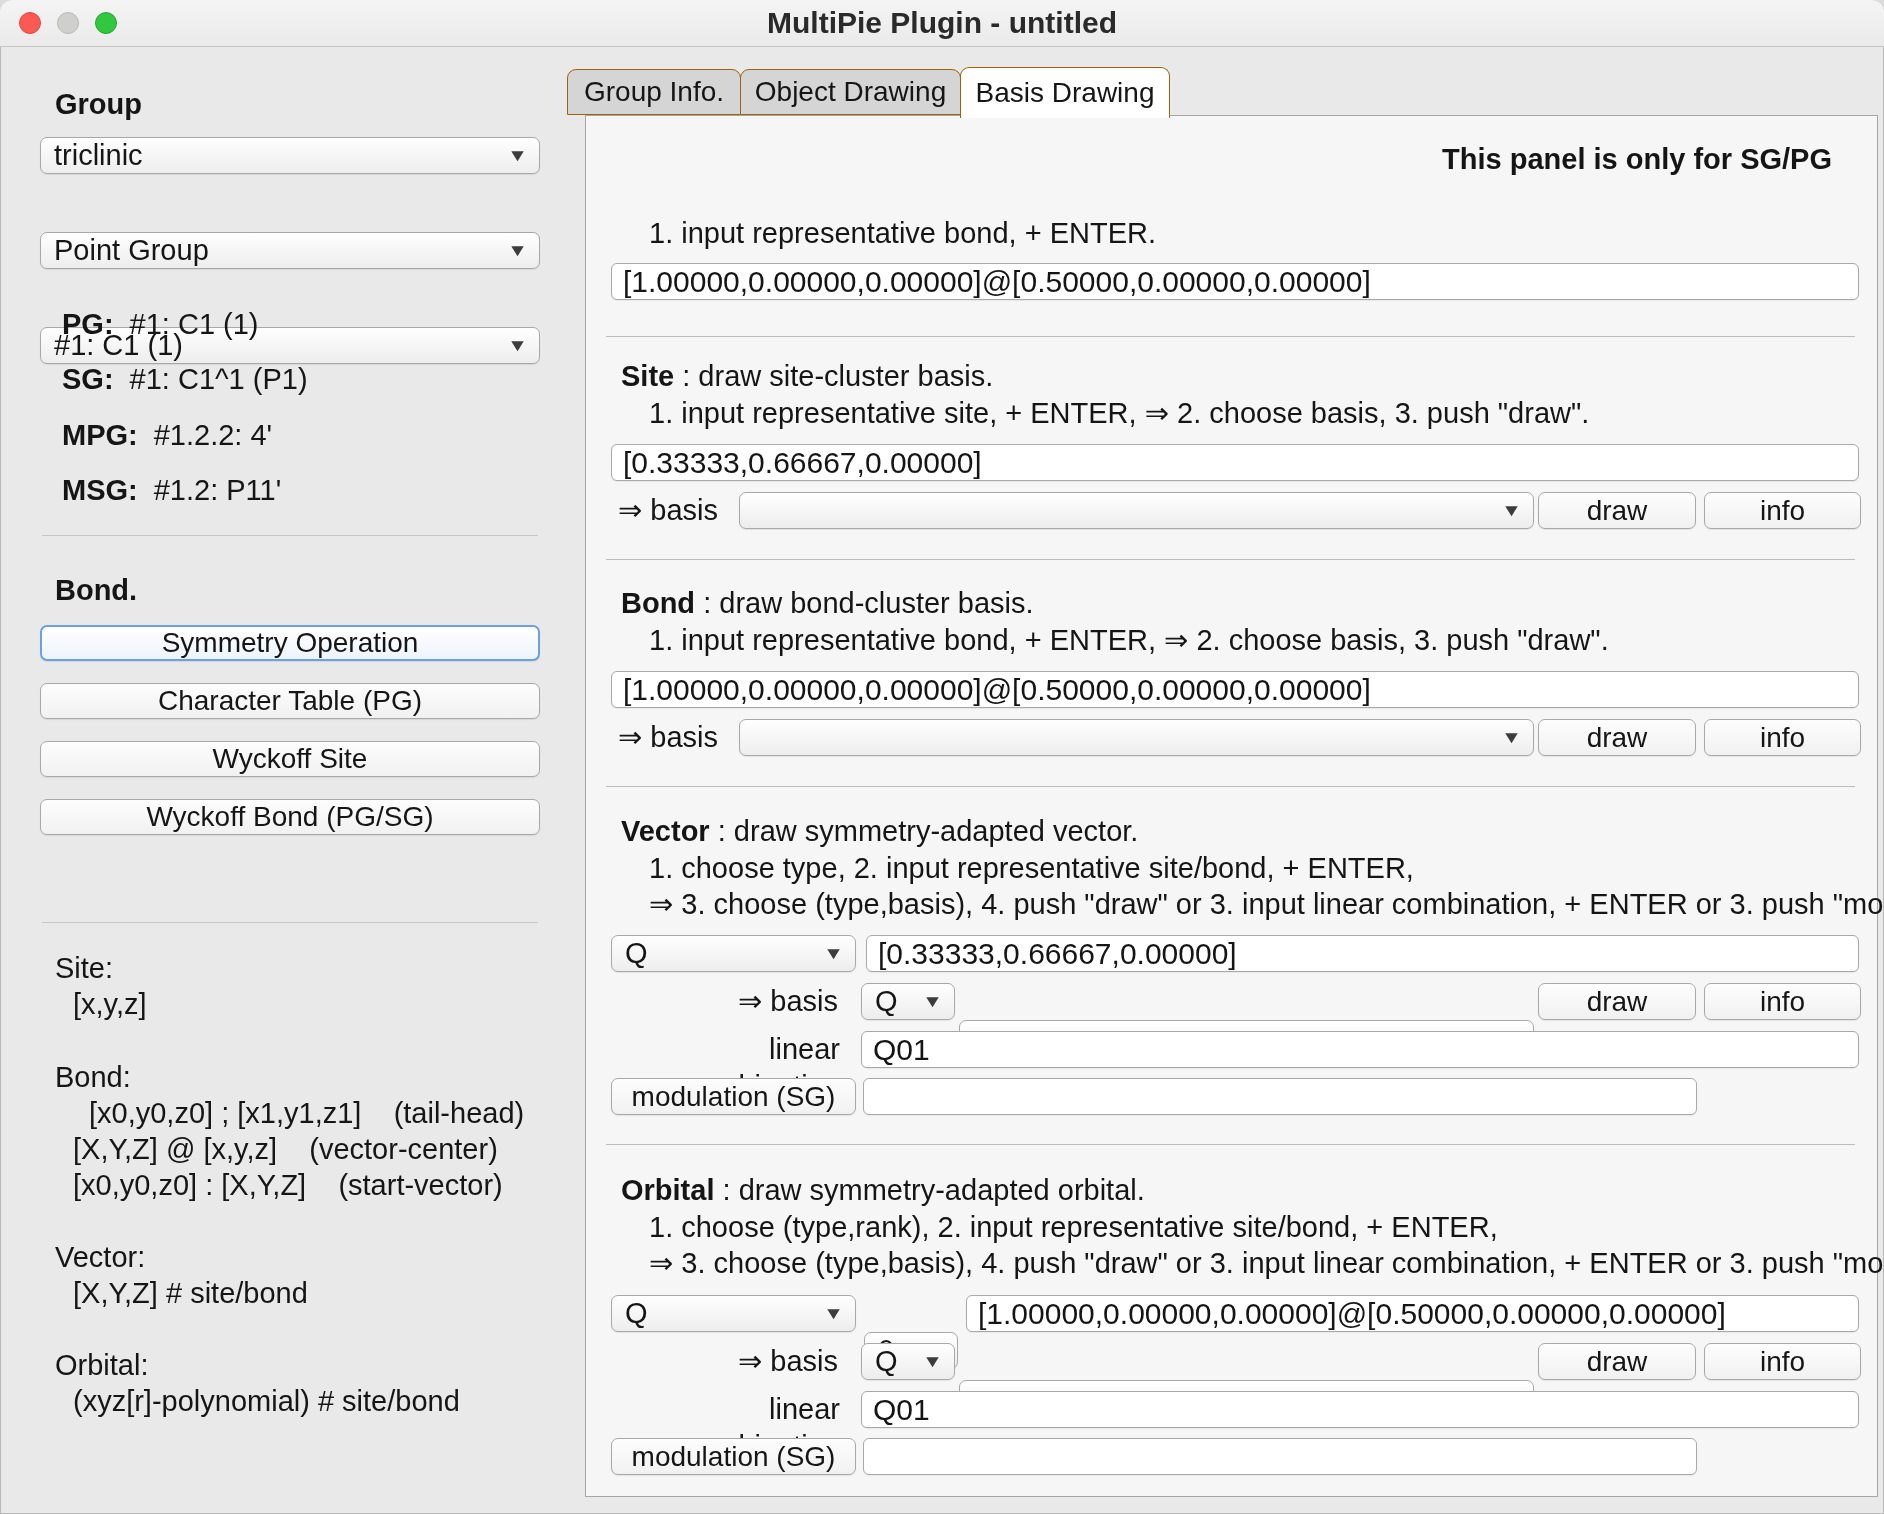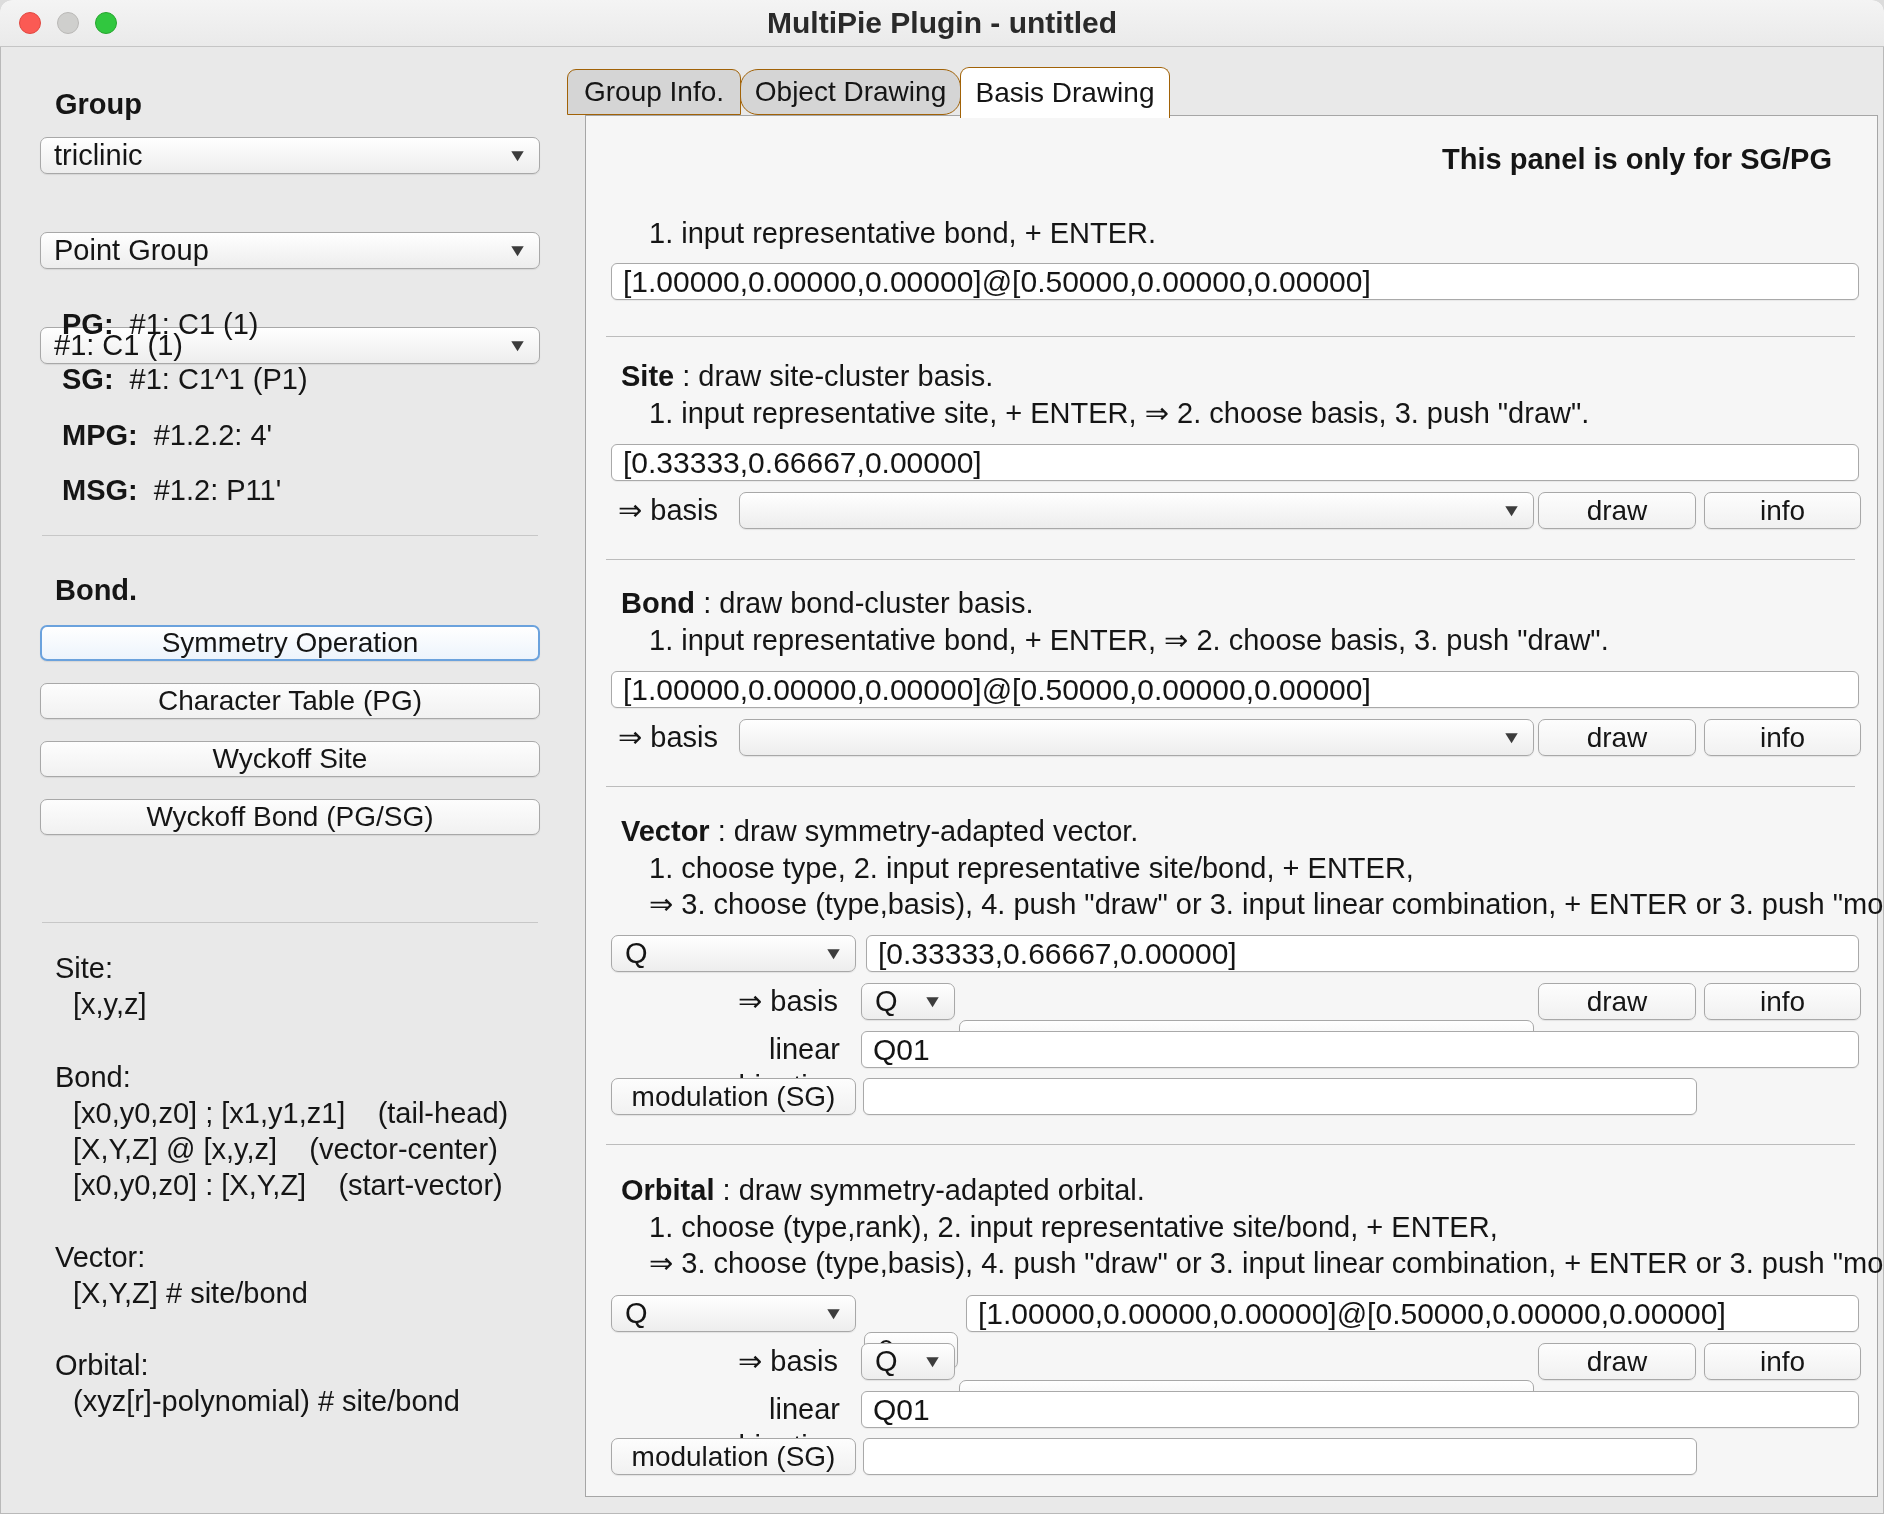--- a/index.html
+++ b/index.html
@@ -94,32 +94,32 @@
     <div class="abs btn" style="left:0;top:637px;width:500px;">Character Table (PG)</div>
     <div class="abs btn" style="left:0;top:695px;width:500px;">Wyckoff Site</div>
     <div class="abs btn" style="left:0;top:753px;width:500px;">Wyckoff Bond (PG/SG)</div>
 
     <div class="abs divider" style="left:2px;top:876px;width:496px;"></div>
 
     <div class="abs" style="left:15px;top:904px;">
       <div class="line">Site:</div>
       <div class="line" style="margin-left:18px;">[x,y,z]</div>
       <div class="line" style="margin-top:37px;">Bond:</div>
-      <div class="line" style="margin-left:18px;">[x0,y0,z0] ; [x1,y1,z1]    (tail-head)</div>
+      <div class="line" style="margin-left:34px;">[x0,y0,z0] ; [x1,y1,z1]    (tail-head)</div>
       <div class="line" style="margin-left:18px;">[X,Y,Z] @ [x,y,z]    (vector-center)</div>
       <div class="line" style="margin-left:18px;">[x0,y0,z0] : [X,Y,Z]    (start-vector)</div>
       <div class="line" style="margin-top:36px;">Vector:</div>
       <div class="line" style="margin-left:18px;">[X,Y,Z] # site/bond</div>
       <div class="line" style="margin-top:36px;">Orbital:</div>
       <div class="line" style="margin-left:18px;">(xyz[r]-polynomial) # site/bond</div>
     </div>
   </div>
 
   <div class="tab" style="left:567px;width:174px;">Group Info.</div>
-  <div class="tab" style="left:740px;width:221px;border-radius:18px;">Object Drawing</div>
+  <div class="tab" style="left:740px;width:221px;">Object Drawing</div>
   <div class="tab active" style="left:960px;width:210px;">Basis Drawing</div>
 
   <div class="panel">
     <div class="note">This panel is only for SG/PG</div>
 
     <div class="step" style="top:99px;">1. input representative bond, + ENTER.</div>
     <input class="field abs" style="left: 25px; top: 147px; width: 1248px;" value="[1.00000,0.00000,0.00000]@[0.50000,0.00000,0.00000]">
 
     <div class="hr" style="top:220px;"></div>
 

